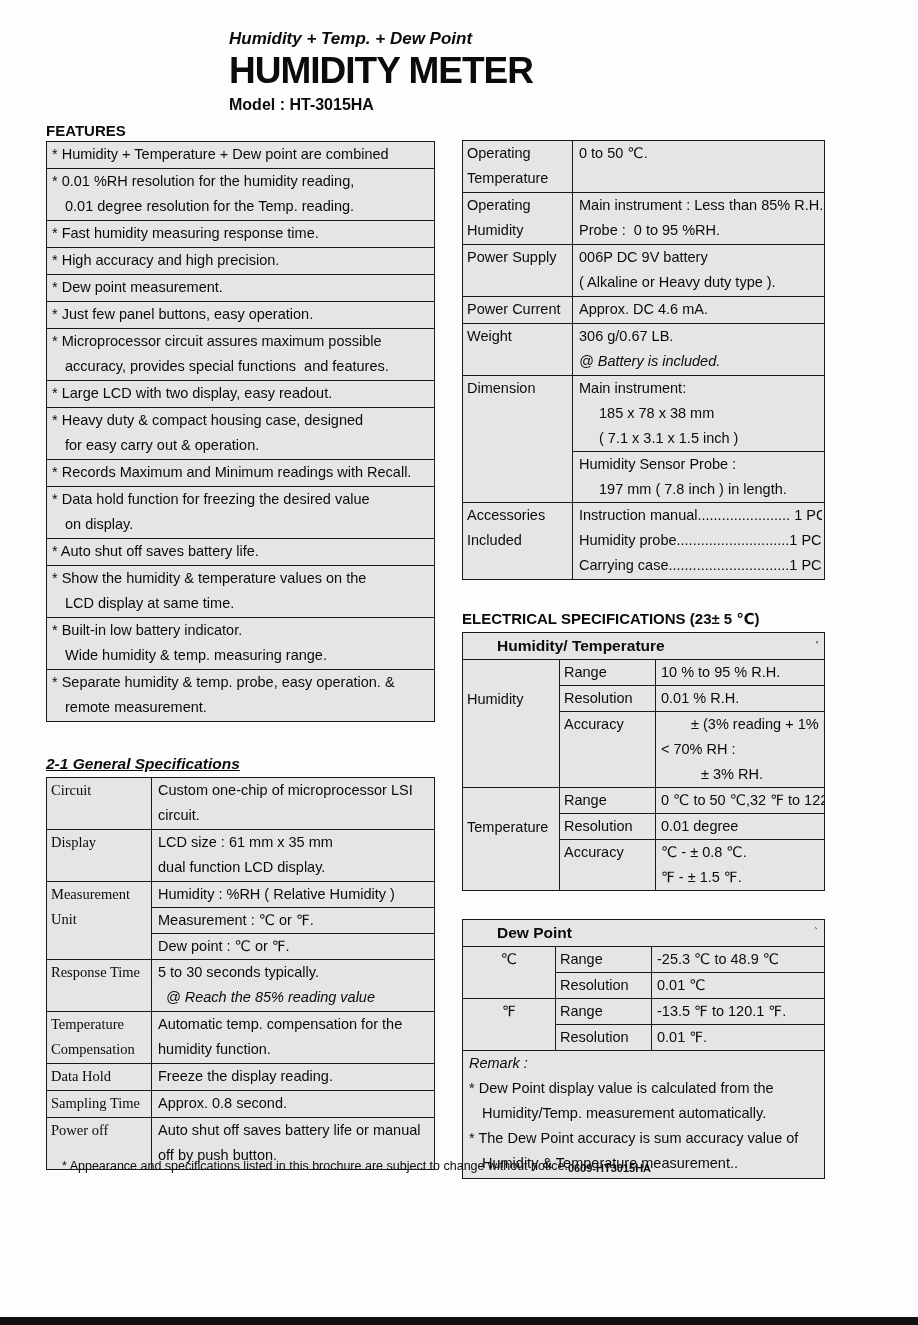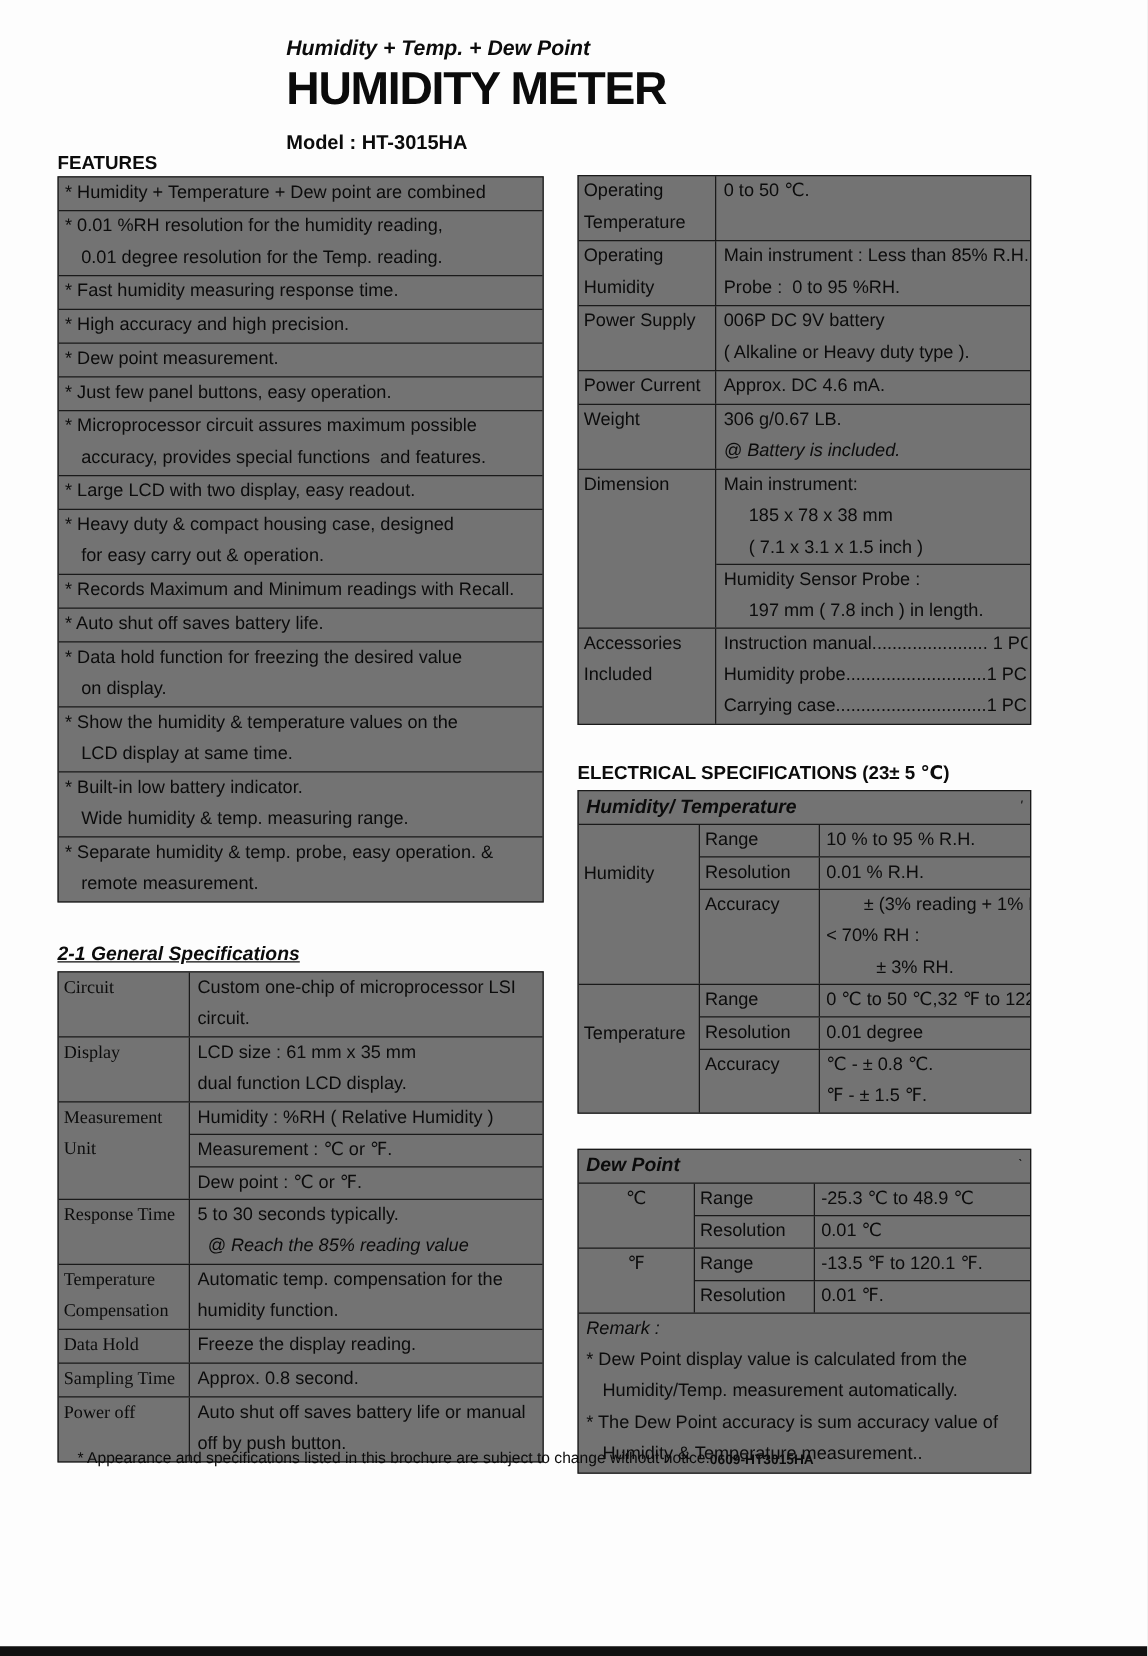--- a/index.html
+++ b/index.html
@@ -10,46 +10,46 @@
   .cont{padding-left:13px;}
   .ind8{padding-left:8px;}
   .ind20{padding-left:20px;}
   .ind30{padding-left:30px;}
   .ind40{padding-left:40px;}
 
   
   .hdr{position:absolute;left:229px;top:28px;}
   .tagline{font-size:17px;font-weight:bold;font-style:italic;line-height:22px;}
   .title{font-size:37px;font-weight:bold;letter-spacing:-1px;line-height:42px;}
-  .model{font-size:16px;font-weight:bold;line-height:22px;margin-top:12px;}
+  .model{font-size:16px;font-weight:bold;line-height:22px;margin-top:2px;}
 
   
   .colL{position:absolute;left:46px;top:120px;width:389px;}
   .colR{position:absolute;left:462px;top:140px;width:363px;}
 
   .sec-head{font-size:15px;font-weight:bold;line-height:21px;}
   .sec-head-it{font-size:15.5px;font-weight:bold;font-style:italic;text-decoration:underline;line-height:21px;margin-bottom:3px;}
 
-  .box{border:1.5px solid #1a1a1a;background:#737373;}
+  .box{border:1.5px solid #1a1a1a;background:#e5e5e5;}
   .frow{border-top:1.5px solid #1a1a1a;padding:0 4px 1px 5px;}
   .frow:first-child{border-top:none;}
 
   
   .srow{display:flex;border-top:1.5px solid #1a1a1a;}
   .srow:first-child{border-top:none;}
   .slabel{flex:none;border-right:1.5px solid #1a1a1a;padding:0 2px 1px 4px;}
   .gw .slabel{width:98px;font-family:Liberation Serif, serif;}
   .rw .slabel{width:103px;}
   .sval{flex:1;padding:0 2px 1px 6px;min-width:0;}
   .subrow{border-top:1.5px solid #1a1a1a;}
   .subrow:first-child{border-top:none;}
 
   
   .thead{display:flex;justify-content:space-between;align-items:flex-end;
-         font-size:15.5px;font-weight:bold;font-style:italic;line-height:25px;padding:0 6px 1px 6px;}
+         font-size:15.5px;font-weight:bold;line-height:25px;padding:0 6px 1px 6px;margin-left:28px;}
   .egrp{display:flex;border-top:1.5px solid #1a1a1a;}
   .ecol1{flex:none;width:92px;border-right:1.5px solid #1a1a1a;padding-left:4px;}
   .pt27{padding-top:27px;}
   .ctr{display:flex;justify-content:center;padding-left:0;}
   .erows{flex:1;min-width:0;}
   .erow{display:flex;border-top:1.5px solid #1a1a1a;}
   .erow:first-child{border-top:none;}
   .ecol2{flex:none;width:91px;border-right:1.5px solid #1a1a1a;padding-left:4px;}
   .ecol3{flex:1;padding-left:5px;min-width:0;}
   .remark{border-top:1.5px solid #1a1a1a;padding:0 4px 2px 6px;}
@@ -105,25 +105,25 @@
         <div class="line">* Large LCD with two display, easy readout.</div>
       </div>
       <div class="frow">
         <div class="line">* Heavy duty &amp; compact housing case, designed</div>
         <div class="line cont">for easy carry out &amp; operation.</div>
       </div>
       <div class="frow">
         <div class="line">* Records Maximum and Minimum readings with Recall.</div>
       </div>
       <div class="frow">
-        <div class="line">* Auto shut off saves battery life.</div>
-      </div>
-      <div class="frow">
         <div class="line">* Data hold function for freezing the desired value</div>
         <div class="line cont">on display.</div>
+      </div>
+      <div class="frow">
+        <div class="line">* Auto shut off saves battery life.</div>
       </div>
       <div class="frow">
         <div class="line">* Show the humidity &amp; temperature values on the</div>
         <div class="line cont">LCD display at same time.</div>
       </div>
       <div class="frow">
         <div class="line">* Built-in low battery indicator.</div>
         <div class="line cont">Wide humidity &amp; temp. measuring range.</div>
       </div>
       <div class="frow">

